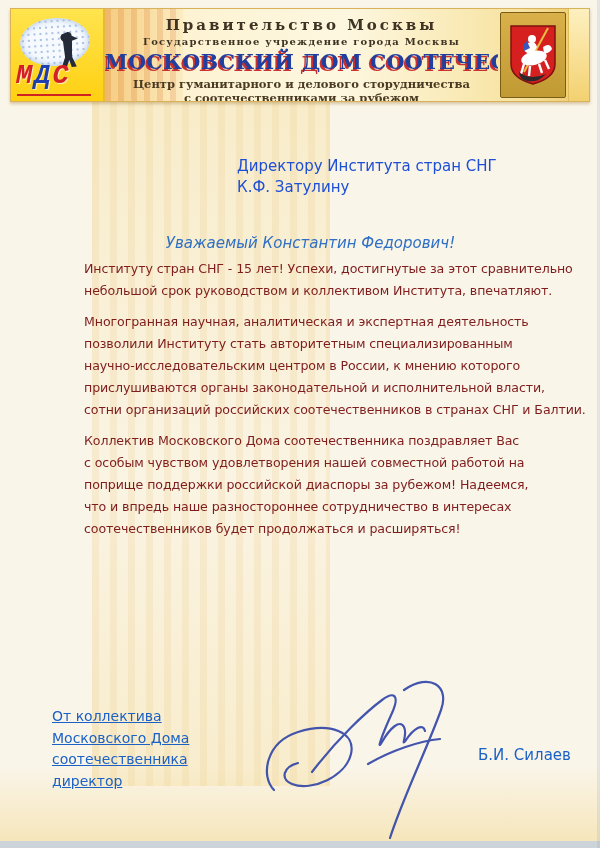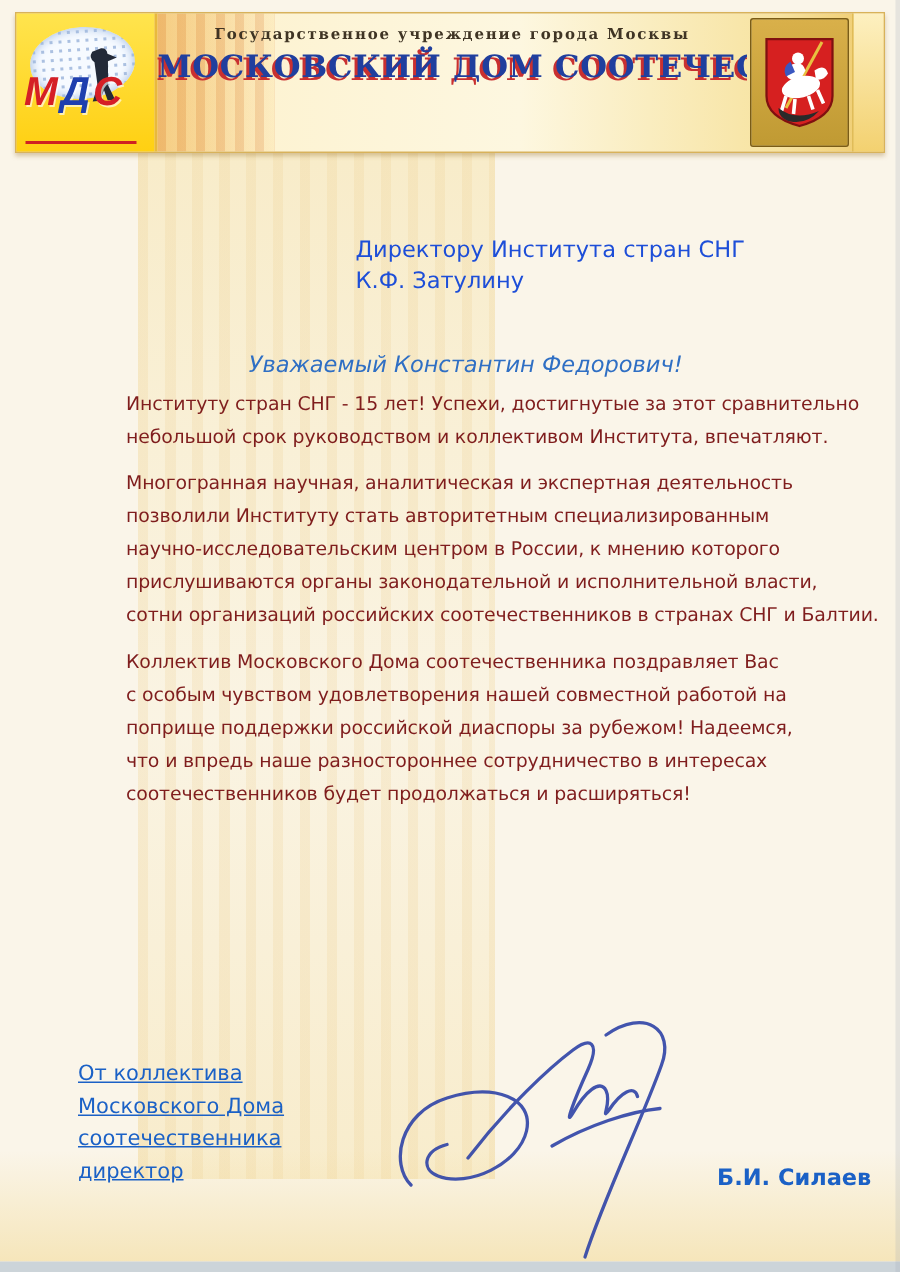--- a/index.html
+++ b/index.html
@@ -42,24 +42,24 @@
   .logo-oval{
     position:absolute; top:9px; left:9px; width:70px; height:48px; border-radius:50%;
     background:#f6faff;
     background-image:radial-gradient(rgba(110,145,200,.55) 1px, transparent 1.3px);
     background-size:6px 6px;
     box-shadow:inset 0 0 7px #9db8e0;
     transform:rotate(-4deg);
   }
   .statue{position:absolute; top:14px; left:38px; width:22px; height:40px;}
   .logo-letters{
-    position:absolute; bottom:24px; left:5px;
+    position:absolute; bottom:10px; left:5px;
     font-size:27px; font-weight:bold; font-style:italic; letter-spacing:2px;
     text-shadow:1px 1px 0 rgba(255,255,255,.65);
-    font-family:Liberation Sans, sans-serif;
+    font-family:Liberation Mono, monospace;
   }
   .logo-underline{position:absolute; bottom:5px; left:6px; right:12px; height:2px; background:#cf2222;}
 
   .center-block{flex:1; position:relative; text-align:center; padding-top:7px; overflow:hidden;}
   .center-block::before{
     content:""; position:absolute; left:0; top:0; bottom:0; width:78px;
     background:
       repeating-linear-gradient(90deg, rgba(225,140,55,.30) 0 6px, rgba(250,210,130,.22) 6px 13px),
       linear-gradient(90deg, rgba(238,170,80,.45), rgba(255,240,200,0));
   }
@@ -91,22 +91,22 @@
   .body-text{
     position:absolute; top:258px; left:52px; width:540px;
     color:#7f1d1d; font-size:12.6px; line-height:22px; letter-spacing:-.1px;margin-left:32px;
   }
   .body-text p{margin:0 0 9px 0; white-space:pre;}
   .closing{
     position:absolute; top:706px; left:52px;
     color:#1b61c6; font-size:14px; line-height:21.5px; white-space:pre;text-decoration:underline;
   }
   .signer{
-    position:absolute; top:776px; left:478px;
-    color:#1b61c6; font-size:15px; font-weight:bold; white-space:nowrap;
+    position:absolute; top:746px; left:478px;
+    color:#1b61c6; font-size:15px; font-weight:normal; white-space:nowrap;
   }
   .signature-svg{position:absolute; top:678px; left:252px; width:235px; height:168px;}
 </style>
 </head>
 <body>
 
 <div class="page">
 
   <div class="wm-column"></div>
   <div class="wm-bottom"></div>
@@ -119,22 +119,25 @@
           <path d="M10 1 q4 0 4 4 l6 3 -6 2 -1 16 4 10 -5 0 -2 -7 -3 7 -5 0 4 -10 -1 -16 q-4 -3 -1 -7 z" fill="#232a38"></path>
         </svg>
       </div>
       <div class="logo-letters">
         <span style="color:#d51f26">М</span><span style="color:#1f3fae">Д</span><span style="color:#d51f26">С</span>
       </div>
       <div class="logo-underline"></div>
     </div>
 
     <div class="center-block">
+      <div class="hdr-line1">Правительство Москвы</div>
       <div class="hdr-line2">Государственное учреждение города Москвы</div>
       <div class="hdr-title">МОСКОВСКИЙ ДОМ СООТЕЧЕСТВЕННИКА</div>
+      <div class="hdr-sub" style="white-space:pre-line">Центр гуманитарного и делового сторудничества
+с соотечественниками за рубежом</div>
     </div>
 
     <div class="arms-block">
       <svg width="50" height="78" viewBox="0 0 50 62">
         <path d="M3 2 h44 v38 q0 14 -22 20 q-22 -6 -22 -20 z" fill="#d62020" stroke="#801010" stroke-width="1.5"></path>
         <path d="M40 4 L16 48" stroke="#e8c040" stroke-width="2"></path>
         <ellipse cx="26" cy="34" rx="13" ry="7" fill="#ffffff" transform="rotate(-14 26 34)"></ellipse>
         <path d="M35 23 q7 -5 9 2 q-3 5 -8 4 z" fill="#ffffff"></path>
         <path d="M16 40 l-3 10 M22 42 l-1 10 M31 40 l3 9 M37 36 l4 9" stroke="#ffffff" stroke-width="2.4" fill="none"></path>
         <circle cx="24" cy="15" r="4" fill="#ffffff"></circle>

